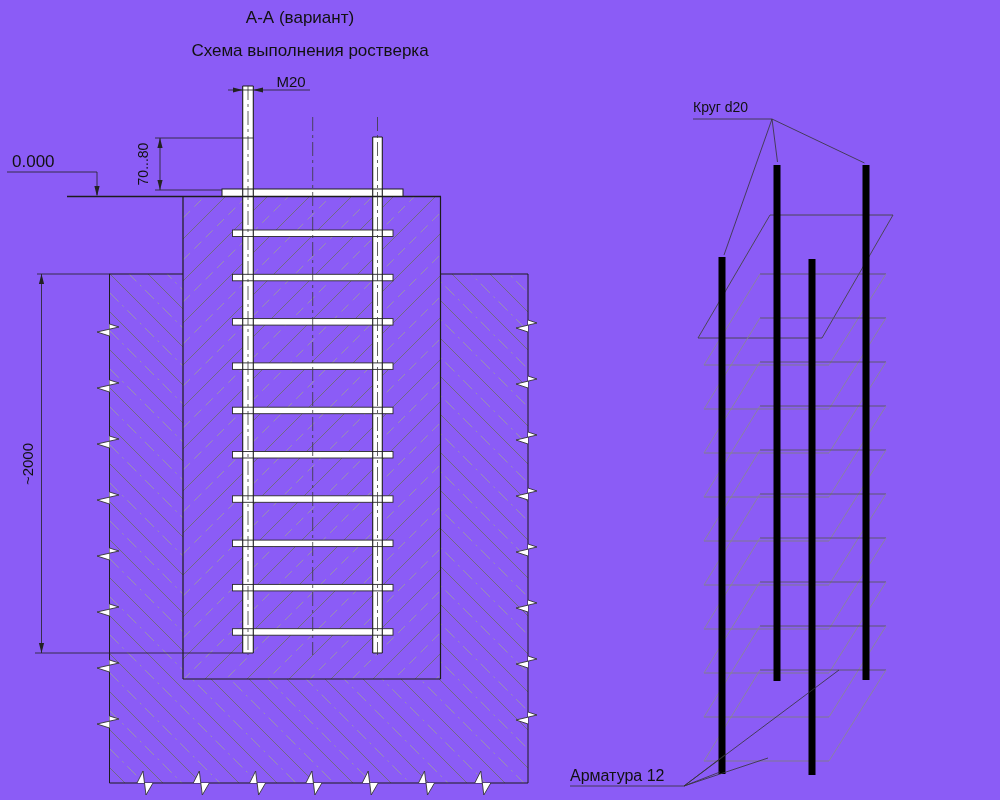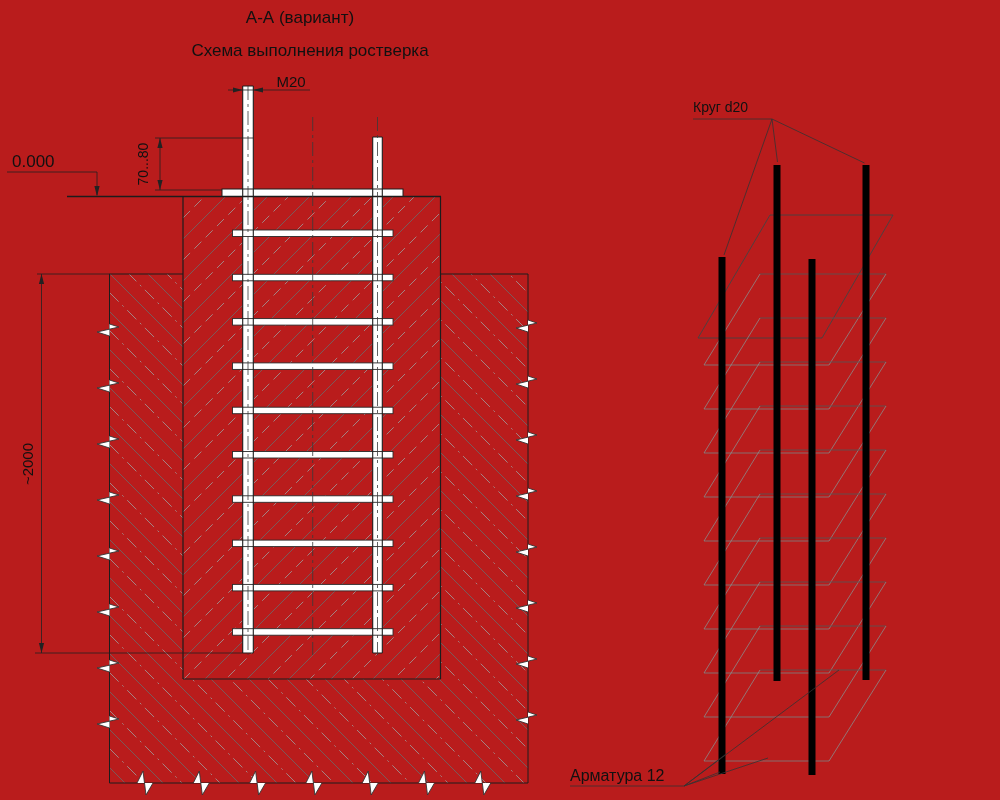--- a/index.html
+++ b/index.html
@@ -2,21 +2,21 @@
 <html><head>
 <meta charset="utf-8">
 <style>
   html, body {
     margin: 0; padding: 0;
     background: #ffffff;
     width: 1000px; height: 800px;
     overflow: hidden;
     font-family: "Liberation Sans", sans-serif;
   }
-  #stage { position: relative; width: 1000px; height: 800px; background: #b91c1c; }
+  #stage { position: relative; width: 1000px; height: 800px; background: #8b5cf6; }
   svg { display: block; }
   text {
     font-family: "Liberation Sans", sans-serif;
     fill: #111;
   }
   .t17 { font-size: 17px; }
   .t16 { font-size: 16px; }
   .t15 { font-size: 15px; }
   .t14 { font-size: 14px; }
 </style>

